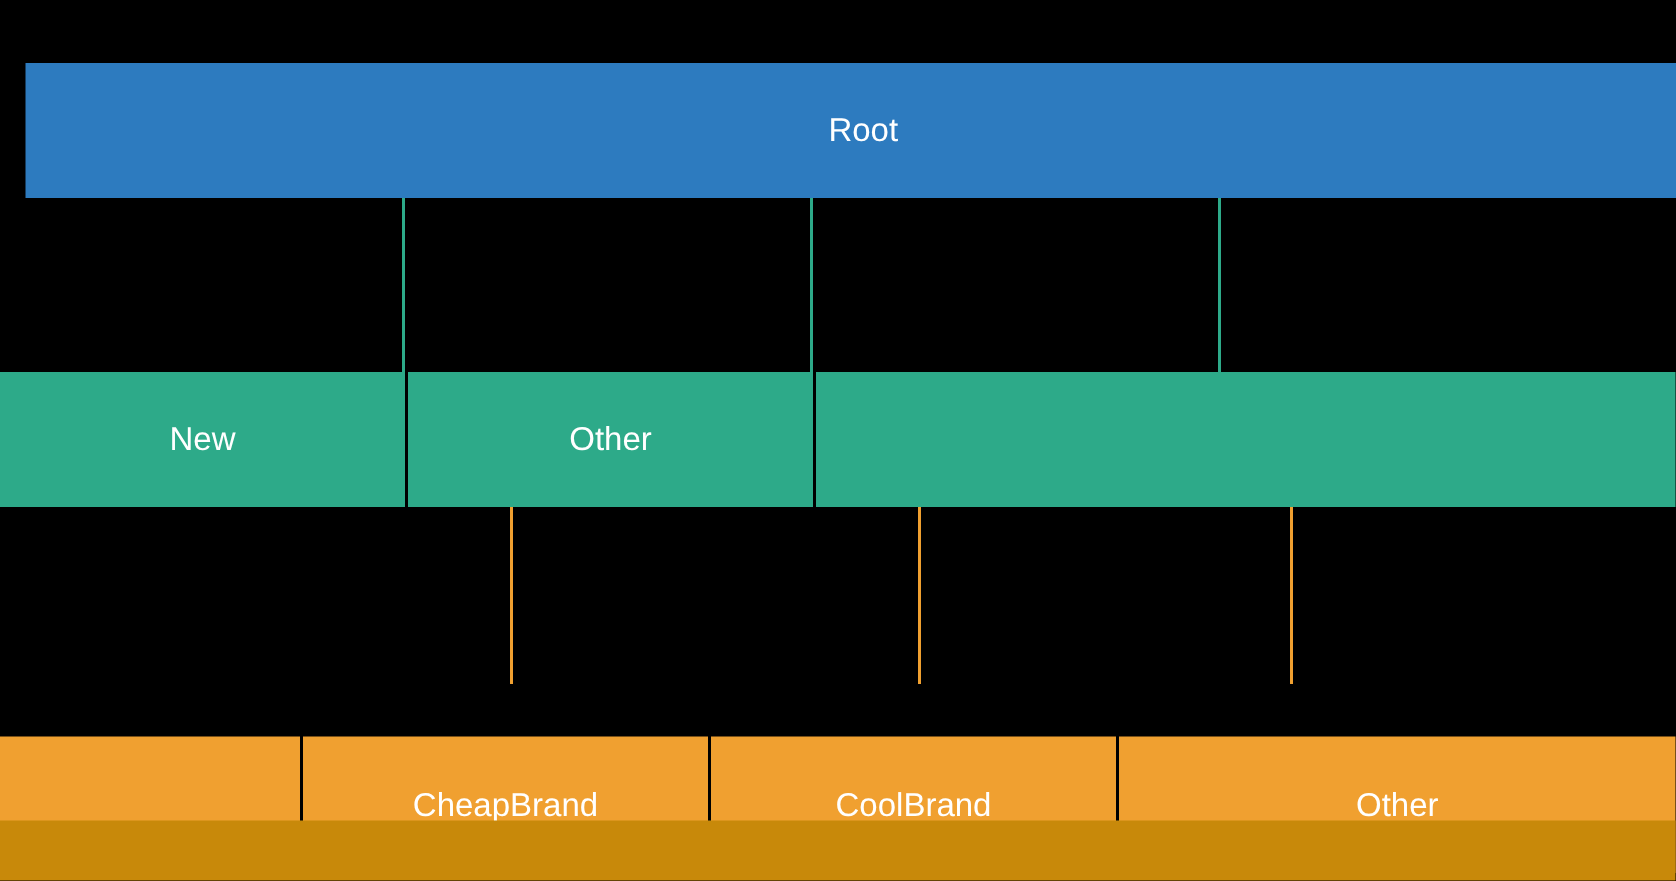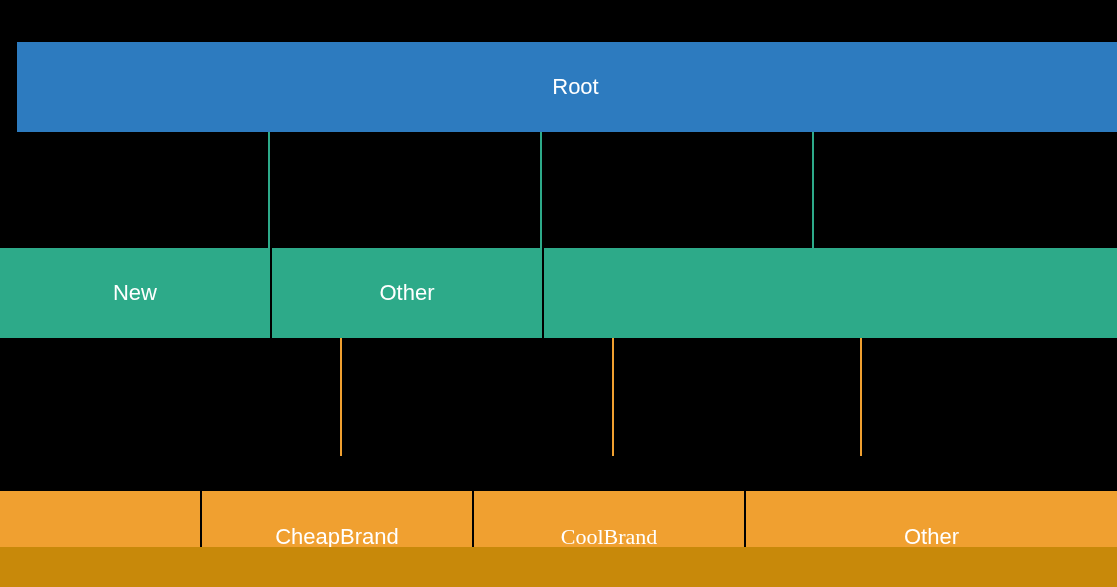--- a/index.html
+++ b/index.html
@@ -104,21 +104,20 @@
       margin-right: 2px;
     }
 
     .orange-coolbrand {
       background: #f0a030;
       width: 270px;
       display: flex;
       align-items: center;
       justify-content: center;
       margin-right: 2px;
-      font-family: Liberation Serif, serif;
     }
 
     .orange-other {
       background: #f0a030;
       flex: 1;
       display: flex;
       align-items: center;
       justify-content: center;
     }
 

